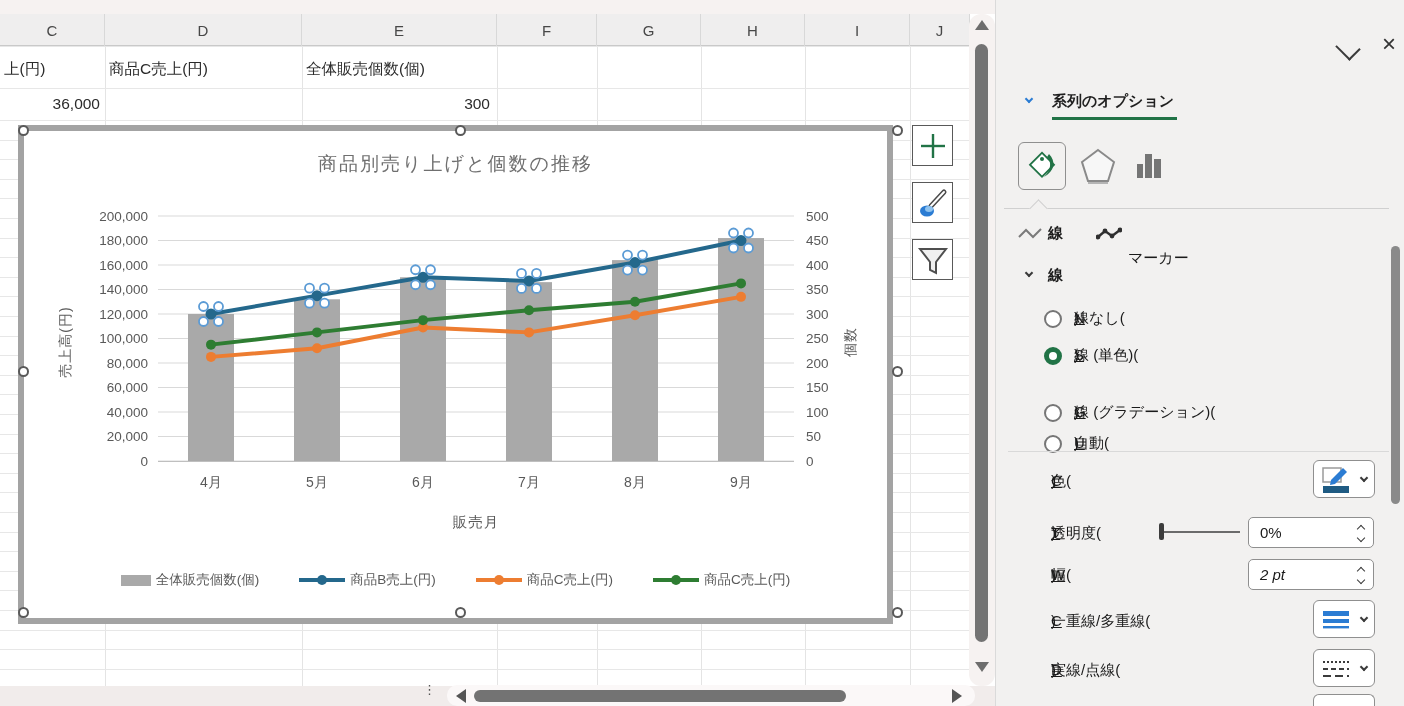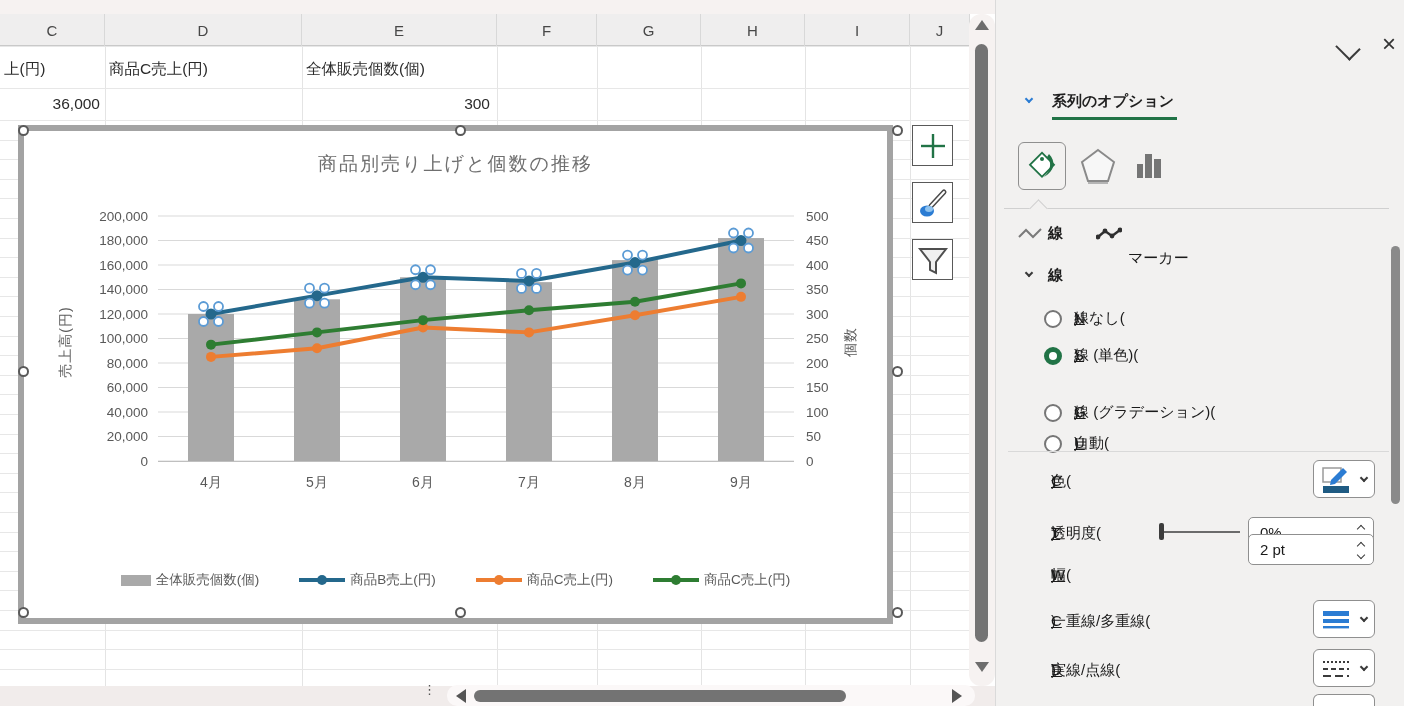--- a/index.html
+++ b/index.html
@@ -241,20 +241,21 @@
         <circle cx="603.5" cy="139.04999999999998" r="4.5" fill="#ffffff" stroke="#5B9BD5" stroke-width="1.8"></circle>
         <circle cx="618.5" cy="139.04999999999998" r="4.5" fill="#ffffff" stroke="#5B9BD5" stroke-width="1.8"></circle>
         <circle cx="717" cy="109.5" r="5.5" fill="#24688C"></circle>
         <circle cx="709.5" cy="102" r="4.5" fill="#ffffff" stroke="#5B9BD5" stroke-width="1.8"></circle>
         <circle cx="724.5" cy="102" r="4.5" fill="#ffffff" stroke="#5B9BD5" stroke-width="1.8"></circle>
         <circle cx="709.5" cy="117" r="4.5" fill="#ffffff" stroke="#5B9BD5" stroke-width="1.8"></circle>
         <circle cx="724.5" cy="117" r="4.5" fill="#ffffff" stroke="#5B9BD5" stroke-width="1.8"></circle>
       </svg>
     <div id="left-ax-title" class="ax-title">売上高(円)</div>
     <div id="right-ax-title" class="ax-title">個数</div>
+    <div id="x-ax-title">販売月</div>
     <div id="legend">
         <span class="leg-item">
           <span class="leg-bar" style="background: rgb(169, 169, 169);"></span>
           <span>全体販売個数(個)</span>
         </span>
         <span class="leg-item">
           <span class="leg-linewrap">
             <span class="leg-line" style="background: rgb(36, 104, 140);"></span>
             <span class="leg-dot" style="background: rgb(36, 104, 140);"></span>
           </span>
@@ -426,21 +427,21 @@
       <span class="spin-val">0%</span>
       <span class="spin-up"></span>
       <span class="spin-down"></span>
     </div>
 
     <div class="p-label" style="left:55px; top:566px;">
       <span>幅(</span>
         <span class="mn">W</span>
         <span>)</span>
     </div>
-    <div class="spin-input" style="top:534px;">
+    <div class="spin-input" style="top:559px;font-style:italic;">
       <span class="spin-val">2 pt</span>
       <span class="spin-up"></span>
       <span class="spin-down"></span>
     </div>
 
     <div class="p-label" style="left:55px; top:612px;">
       <span>一重線/多重線(</span>
         <span class="mn">C</span>
         <span>)</span>
     </div>

